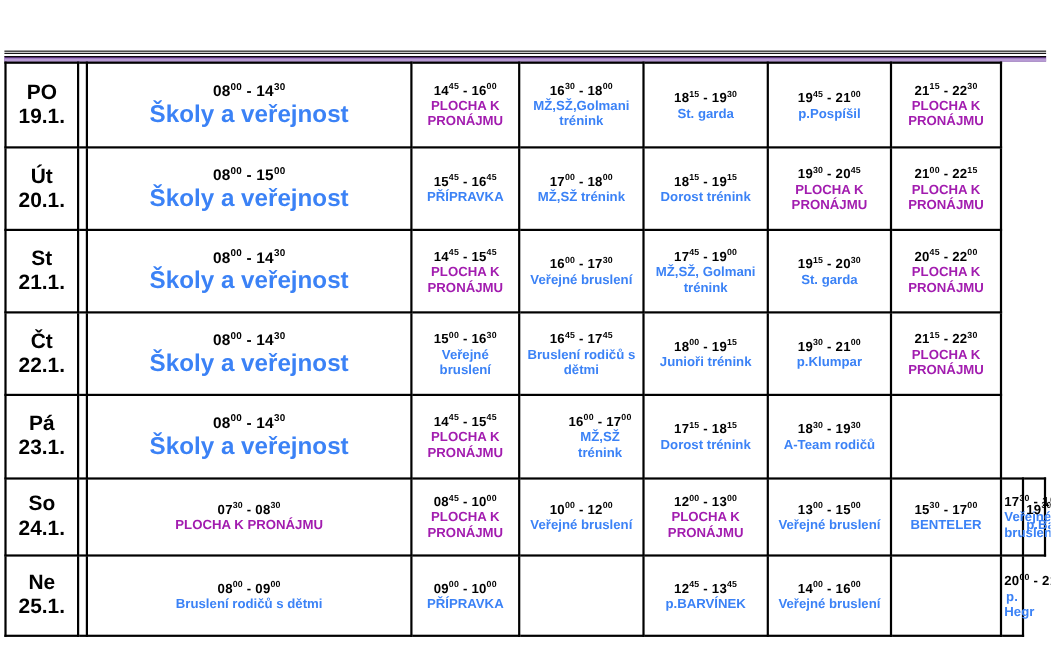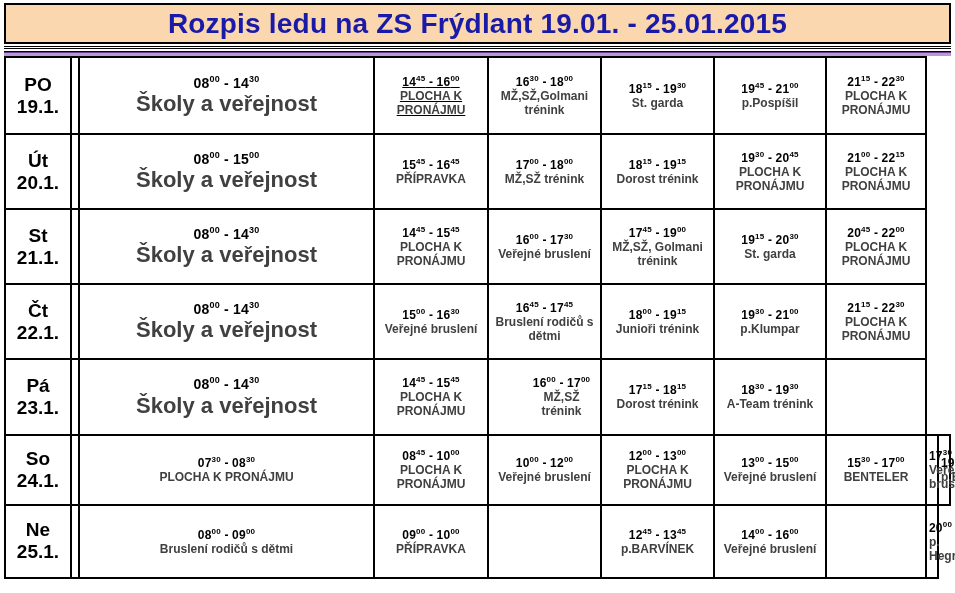--- a/index.html
+++ b/index.html
@@ -90,31 +90,31 @@
     font-size: 12px;
     font-weight: bold;
     color: #000;
     white-space: nowrap;
     letter-spacing: 0.2px;
   }
   .time sup { font-size: 8px; vertical-align: super; }
   .label {
     font-size: 12px;
     font-weight: bold;
-    color: #404040;
+    color: #3b82f6;
     line-height: 1.18;
   }
 
   
   .skoly .time { font-size: 14px; }
   .skoly .time sup { font-size: 9px; }
   .skoly .label { font-size: 22px; font-weight: bold; }
 
   
-  .t-red   .label { color: #404040; }
+  .t-red   .label { color: #a21caf; }
   .t-white .label { color: #ffffff; }
   .t-white .time  { color: #ffffff; }
 
   
   .bg-white    { background: #ffffff; }
   .bg-lightblue{ background: #c5e4f7; }
   .bg-steelblue{ background: #a8c4e4; }
   .bg-blue     { background: #5b8fd0; }
   .bg-navy     { background: #1414e0; }
   .bg-orange   { background: #fbb210; }
@@ -123,44 +123,41 @@
   .bg-lilac    { background: #d9c9de; }
   .bg-yellow   { background: #fbf61a; }
   .bg-magenta  { background: #d916c4; }
   .bg-cyan     { background: #63f5f2; }
 </style>
 </head>
 <body>
 
 <div id="page">
 
-  <div class="title-bar">
-    <div class="title-text">Rozpis ledu na ZS Frýdlant  19.01. - 25.01.2015</div>
-  </div>
 
   <div class="divider-wrap">
     <div class="stripe-white"></div>
     <div class="stripe-purple">
       <div class="lilac"></div>
     </div>
   </div>
 
   <table class="sched">
     <tbody id="sched-body">
         <tr style="height: 77px;">
           <td class="daycell">
             <div>PO</div>
             <div>19.1.</div>
           </td>
           <td class="gapcell"></td>
           <td class="slot bg-lightblue t-black skoly" style="width: 295px;">
             <div class="time">08<sup>00</sup> - 14<sup>30</sup></div>
             <div class="label">Školy a veřejnost</div>
           </td>
-          <td class="slot bg-white t-red" style="width: 114px; text-decoration: underline;">
+          <td class="slot bg-white t-red" style="width: 98px;">
             <div class="time">14<sup>45</sup> - 16<sup>00</sup></div>
             <div class="label">PLOCHA K PRONÁJMU</div>
           </td>
           <td class="slot bg-steelblue t-black" style="width: 113px;">
             <div class="time">16<sup>30</sup> - 18<sup>00</sup></div>
             <div class="label">MŽ,SŽ,Golmani trénink</div>
           </td>
           <td class="slot bg-orange t-black" style="width: 113px;">
             <div class="time">18<sup>15</sup> - 19<sup>30</sup></div>
             <div class="label">St. garda</div>
@@ -284,21 +281,21 @@
           <td class="slot bg-steelblue t-black" style="width: 113px; padding-left: 36px;">
             <div class="time">16<sup>00</sup> - 17<sup>00</sup></div>
             <div class="label">MŽ,SŽ   trénink</div>
           </td>
           <td class="slot bg-lilac t-black" style="width: 113px;">
             <div class="time">17<sup>15</sup> - 18<sup>15</sup></div>
             <div class="label">Dorost trénink</div>
           </td>
           <td class="slot bg-cyan t-black" style="width: 112px;">
             <div class="time">18<sup>30</sup> - 19<sup>30</sup></div>
-            <div class="label">A-Team trénink</div>
+            <div class="label">A-Team rodičů</div>
           </td>
           <td class="slot bg-navy t-white" style="width: 100px;">
             <div class="time">20<sup>00</sup> - 22<sup>00</sup></div>
             <div class="label">HC Frýdlant - TJ Spartak N.Město Junioři zápas</div>
           </td>
         </tr>
         <tr style="height: 70px;">
           <td class="daycell">
             <div>So</div>
             <div>24.1.</div>

